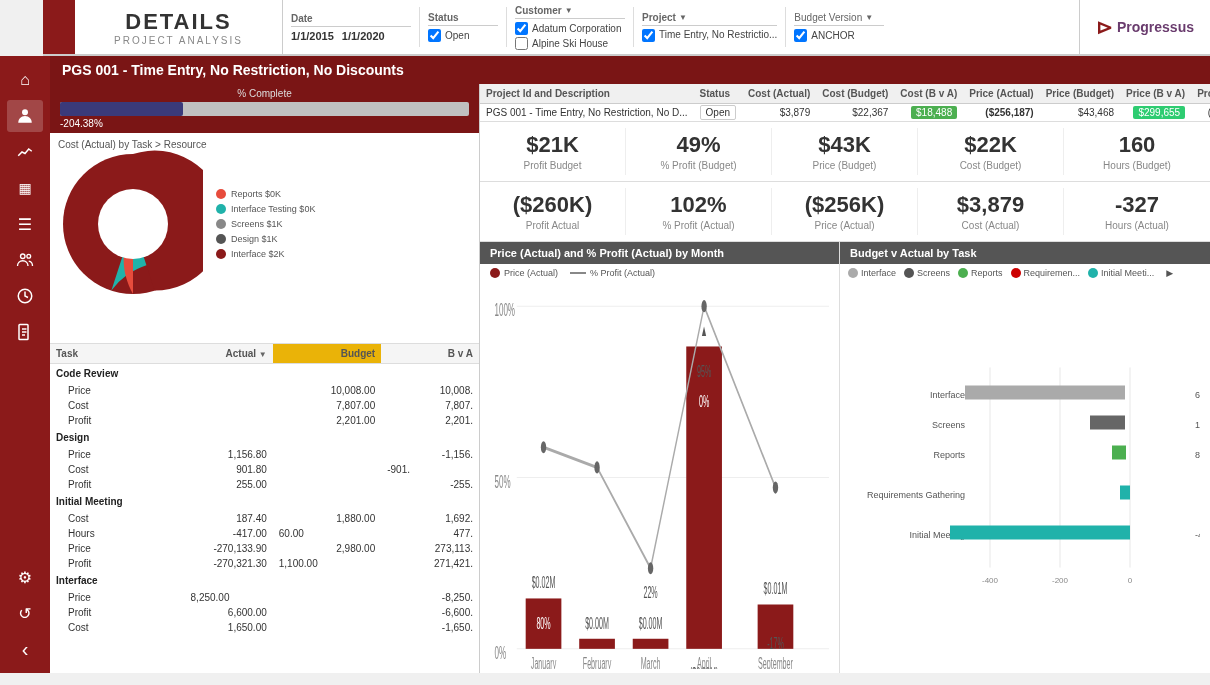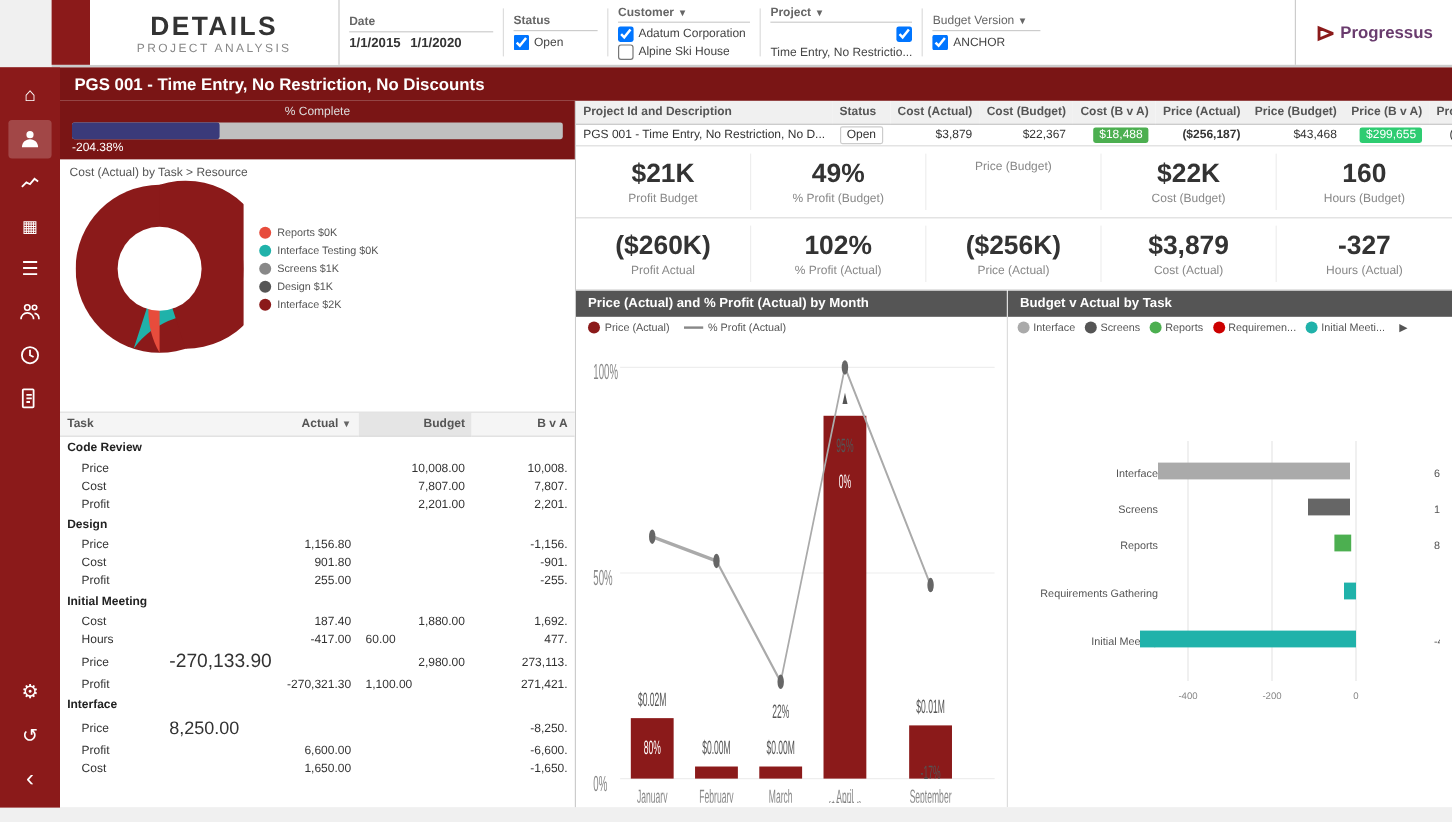--- a/index.html
+++ b/index.html
@@ -46,21 +46,21 @@
       </div>
       <div style="display:flex; align-items:center; gap:4px; font-size:10px; color:#444; margin-top:2px;">
         <input type="checkbox" style="">
         <span>Alpine Ski House</span>
       </div>
     </div>
     <div style="width:1px; background:#ddd; height:40px;"></div>
 
     <div style="display:flex; flex-direction:column; min-width:110px;">
       <div style="font-size:10px; color:#666; font-weight:600; border-bottom:1px solid #ccc; padding-bottom:2px; margin-bottom:3px; display:flex; align-items:center; gap:3px;">Project <span style="font-size:8px;">▼</span></div>
-      <div style="display:flex; align-items:flex-end; gap:4px; font-size:10px; color:#444;flex-direction:column;">
+      <div style="display:flex; align-items:flex-start; gap:4px; font-size:10px; color:#444;">
         <input type="checkbox" checked="" style="">
         <span>Time Entry, No Restrictio...</span>
       </div>
     </div>
     <div style="width:1px; background:#ddd; height:40px;"></div>
 
     <div style="display:flex; flex-direction:column; min-width:90px;">
       <div style="font-size:10px; color:#666; font-weight:400; border-bottom:1px solid #ccc; padding-bottom:2px; margin-bottom:3px; display:flex; align-items:center; gap:3px;">Budget Version <span style="font-size:8px;">▼</span></div>
       <div style="display:flex; align-items:center; gap:4px; font-size:10px; color:#444;">
         <input type="checkbox" checked="" style="">
@@ -179,21 +179,21 @@
         </div>
 
         <div style="flex:1; overflow-y:auto;">
           <table style="width:100%; border-collapse:collapse; font-size:10px;">
             <thead>
               <tr>
                 <th style="background:#f5f5f5; padding:4px 6px; text-align:left; border-bottom:1px solid #ddd; color:#555; font-weight:600;">Task</th>
                 <th style="background:#f5f5f5; padding:4px 6px; text-align:right; border-bottom:1px solid #ddd; color:#555; font-weight:600;">
                   Actual <span style="color:#666; font-size:8px;">▼</span>
                 </th>
-                <th style="background:#e5e5e5; padding:4px 6px; text-align:right; border-bottom:1px solid #ddd; color:#555; font-weight:600;">Budget</th>
+                <th style="background:#eab308; padding:4px 6px; text-align:right; border-bottom:1px solid #ddd; color:#555; font-weight:600;">Budget</th>
                 <th style="background:#f5f5f5; padding:4px 6px; text-align:right; border-bottom:1px solid #ddd; color:#555; font-weight:600;">B v A</th>
               </tr>
             </thead>
             <tbody>
               <tr>
                 <td colspan="4" style="font-weight:700; color:#222; padding:4px 6px; font-size:10px;">Code Review</td>
               </tr>
               <tr>
                 <td style="padding:2px 6px 2px 18px; color:#333; font-size:10px;">Price</td>
                 <td style="text-align:right; padding:2px 6px; color:#333; font-size:10px;"></td>
@@ -218,21 +218,21 @@
               <tr>
                 <td style="padding:2px 6px 2px 18px; color:#333; font-size:10px;">Price</td>
                 <td style="text-align:right; padding:2px 6px; color:#333; font-size:10px;">1,156.80</td>
                 <td style="text-align:right; padding:2px 6px; color:#333; font-size:10px;"></td>
                 <td style="text-align:right; padding:2px 6px; color:#333; font-size:10px;">-1,156.</td>
               </tr>
               <tr>
                 <td style="padding:2px 6px 2px 18px; color:#333; font-size:10px;">Cost</td>
                 <td style="text-align:right; padding:2px 6px; color:#333; font-size:10px;">901.80</td>
                 <td style="text-align:right; padding:2px 6px; color:#333; font-size:10px;"></td>
-                <td style="text-align:right; padding:2px 6px; color:#333; font-size:10px;">-901.</td>
+                <td style="text-align:left; padding:2px 6px; color:#333; font-size:10px;">-901.</td>
               </tr>
               <tr>
                 <td style="padding:2px 6px 2px 18px; color:#333; font-size:10px;">Profit</td>
                 <td style="text-align:right; padding:2px 6px; color:#333; font-size:10px;">255.00</td>
                 <td style="text-align:right; padding:2px 6px; color:#333; font-size:10px;"></td>
                 <td style="text-align:right; padding:2px 6px; color:#333; font-size:10px;">-255.</td>
               </tr>
               <tr>
                 <td colspan="4" style="font-weight:700; color:#222; padding:4px 6px; font-size:10px;">Initial Meeting</td>
               </tr>
@@ -243,36 +243,36 @@
                 <td style="text-align:right; padding:2px 6px; color:#333; font-size:10px;">1,692.</td>
               </tr>
               <tr>
                 <td style="padding:2px 6px 2px 18px; color:#333; font-size:10px;">Hours</td>
                 <td style="text-align:right; padding:2px 6px; color:#333; font-size:10px;">-417.00</td>
                 <td style="text-align:left; padding:2px 6px; color:#333; font-size:10px;">60.00</td>
                 <td style="text-align:right; padding:2px 6px; color:#333; font-size:10px;">477.</td>
               </tr>
               <tr>
                 <td style="padding:2px 6px 2px 18px; color:#333; font-size:10px;">Price</td>
-                <td style="padding:2px 6px; color:#333; font-size:16px;">-270,133.90</td>
+                <td style="text-align:right; padding:2px 6px; color:#333; font-size:10px;">-270,133.90</td>
                 <td style="text-align:right; padding:2px 6px; color:#333; font-size:10px;">2,980.00</td>
                 <td style="text-align:right; padding:2px 6px; color:#333; font-size:10px;">273,113.</td>
               </tr>
               <tr>
                 <td style="padding:2px 6px 2px 18px; color:#333; font-size:10px;">Profit</td>
                 <td style="text-align:right; padding:2px 6px; color:#333; font-size:10px;">-270,321.30</td>
                 <td style="text-align:left; padding:2px 6px; color:#333; font-size:10px;">1,100.00</td>
                 <td style="text-align:right; padding:2px 6px; color:#333; font-size:10px;">271,421.</td>
               </tr>
               <tr>
                 <td colspan="4" style="font-weight:700; color:#222; padding:4px 6px; font-size:10px;">Interface</td>
               </tr>
               <tr>
                 <td style="padding:2px 6px 2px 18px; color:#333; font-size:10px;">Price</td>
-                <td style="text-align:left; padding:2px 6px; color:#333; font-size:15px;">8,250.00</td>
+                <td style="text-align:center; padding:2px 6px; color:#333; font-size:10px;">8,250.00</td>
                 <td style="text-align:right; padding:2px 6px; color:#333; font-size:10px;"></td>
                 <td style="text-align:right; padding:2px 6px; color:#333; font-size:10px;">-8,250.</td>
               </tr>
               <tr>
                 <td style="padding:2px 6px 2px 18px; color:#333; font-size:10px;">Profit</td>
                 <td style="text-align:right; padding:2px 6px; color:#333; font-size:10px;">6,600.00</td>
                 <td style="text-align:right; padding:2px 6px; color:#333; font-size:10px;"></td>
                 <td style="text-align:right; padding:2px 6px; color:#333; font-size:10px;">-6,600.</td>
               </tr>
               <tr>
@@ -324,20 +324,21 @@
         <div style="display:grid; grid-template-columns:repeat(5,1fr); border-bottom:1px solid #ddd; padding:6px 0;">
           <div style="text-align:center; padding:4px; border-right:1px solid #eee;">
             <div style="font-size:22px; font-weight:700; color:#333;">$21K</div>
             <div style="font-size:10px; color:#888; margin-top:2px;">Profit Budget</div>
           </div>
           <div style="text-align:center; padding:4px; border-right:1px solid #eee;">
             <div style="font-size:22px; font-weight:700; color:#333;">49%</div>
             <div style="font-size:10px; color:#888; margin-top:2px;">% Profit (Budget)</div>
           </div>
           <div style="text-align:center; padding:4px; border-right:1px solid #eee;">
+            <div style="font-size:22px; font-weight:700; color:#333;">$43K</div>
             <div style="font-size:10px; color:#888; margin-top:2px;">Price (Budget)</div>
           </div>
           <div style="text-align:center; padding:4px; border-right:1px solid #eee;">
             <div style="font-size:22px; font-weight:700; color:#333;">$22K</div>
             <div style="font-size:10px; color:#888; margin-top:2px;">Cost (Budget)</div>
           </div>
           <div style="text-align:center; padding:4px;">
             <div style="font-size:22px; font-weight:700; color:#333;">160</div>
             <div style="font-size:10px; color:#888; margin-top:2px;">Hours (Budget)</div>
           </div>

